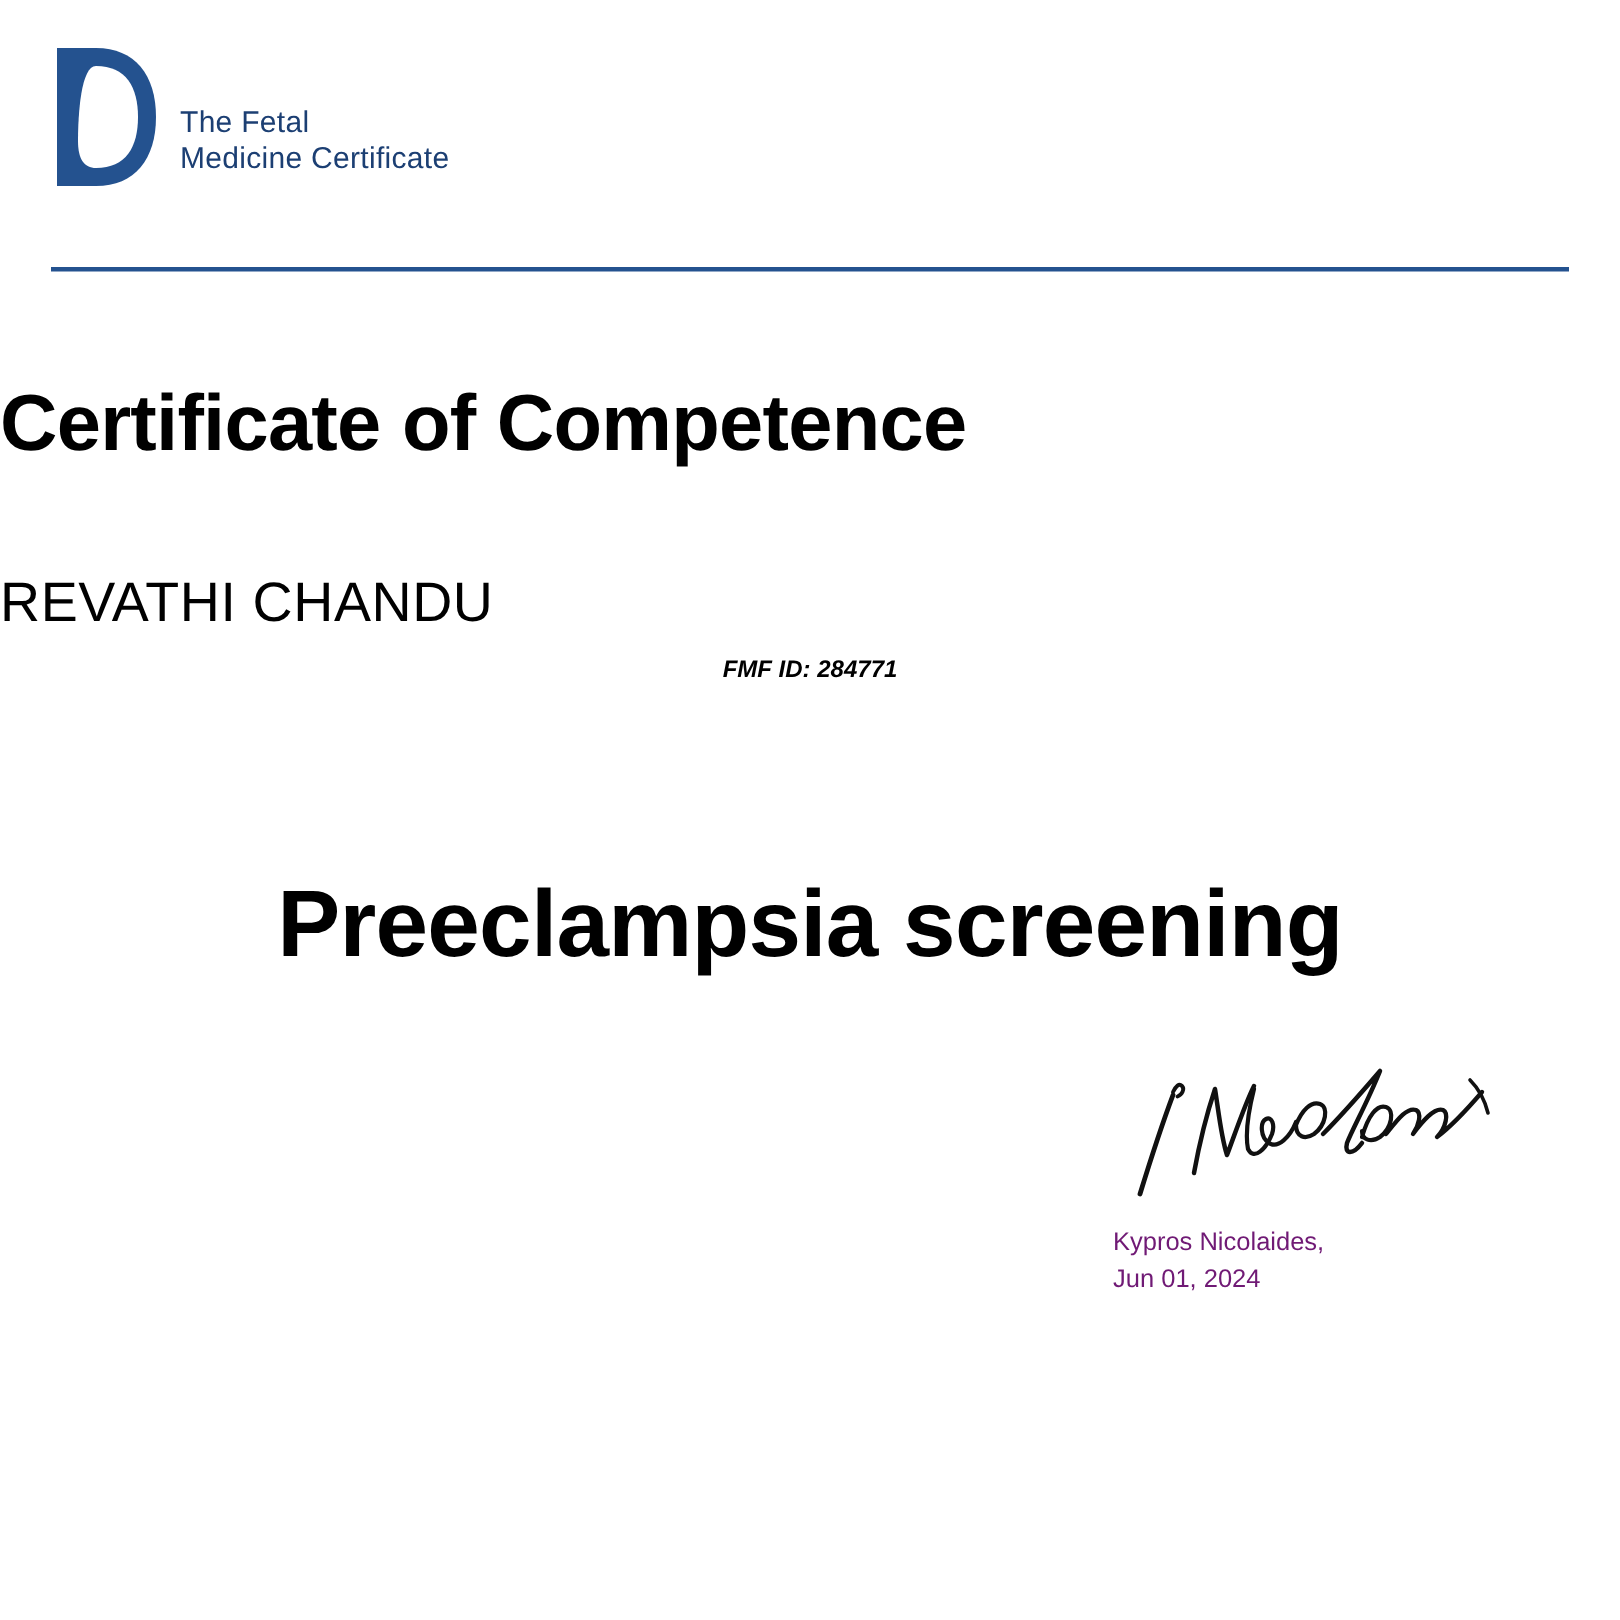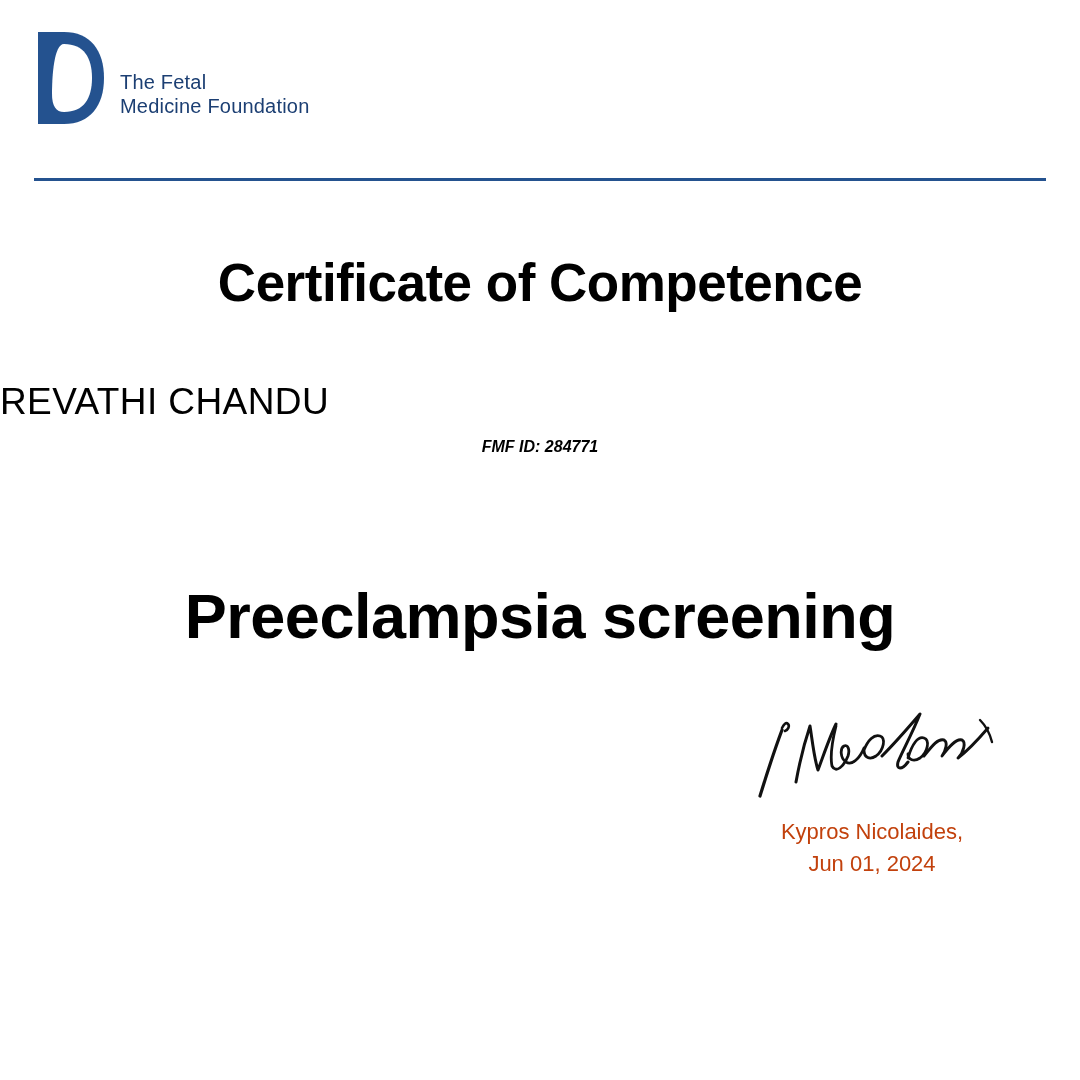--- a/index.html
+++ b/index.html
@@ -62,21 +62,20 @@
     height: 3px;
     background: #24528f;
   }
 
   
   .title {
     position: absolute;
     top: 252px;
     left: 0;
     right: 0;
-    text-align: center;
     font-size: 53px;
     font-weight: bold;
     letter-spacing: -0.5px;
   }
   .recipient {
     position: absolute;
     top: 381px;
     left: 0;
     right: 0;
     font-size: 37px;
@@ -122,24 +121,24 @@
     width: 260px;
     text-align: right;
   }
   .signature-img {
     display: block;
     margin-left: auto;
     margin-right: 0;
   }
   .signatory {
     margin-top: 6px;
-    font-size: 22px;
-    color: #c2410c;
+    font-size: 17px;
+    color: #701a75;
     line-height: 1.45;
-    text-align: center;
+    text-align: left;
   }
   .signatory div {
     white-space: nowrap;
   }
 </style>
 </head>
 <body>
 
 <div class="certificate">
 
@@ -147,21 +146,21 @@
     <div class="logo-block">
       <div class="logo-mark">
         <svg width="72" height="100" viewBox="0 0 72 100" xmlns="http://www.w3.org/2000/svg">
           <path d="M4 4 L30 4 C56 4 70 22 70 50 C70 78 56 96 30 96 L4 96 Z" fill="#24528f"></path>
           <path d="M30 16 C50 16 58 30 58 50 C58 70 50 84 30 84 C22 84 18 78 18 66 C18 48 20 16 30 16 Z" fill="#ffffff"></path>
           <path d="M6 4 L16 4 L16 96 L6 96 Z" fill="#24528f"></path>
         </svg>
       </div>
       <div class="logo-text">
         <div>The Fetal</div>
-        <div>Medicine Foundation</div>
+        <div>Medicine Certificate</div>
       </div>
     </div>
     <div class="header-rule"></div>
   </div>
 
   <div class="title">Certificate of Competence</div>
 
   <div class="recipient">REVATHI CHANDU</div>
 
   <div class="fmf-id">FMF ID: 284771</div>

